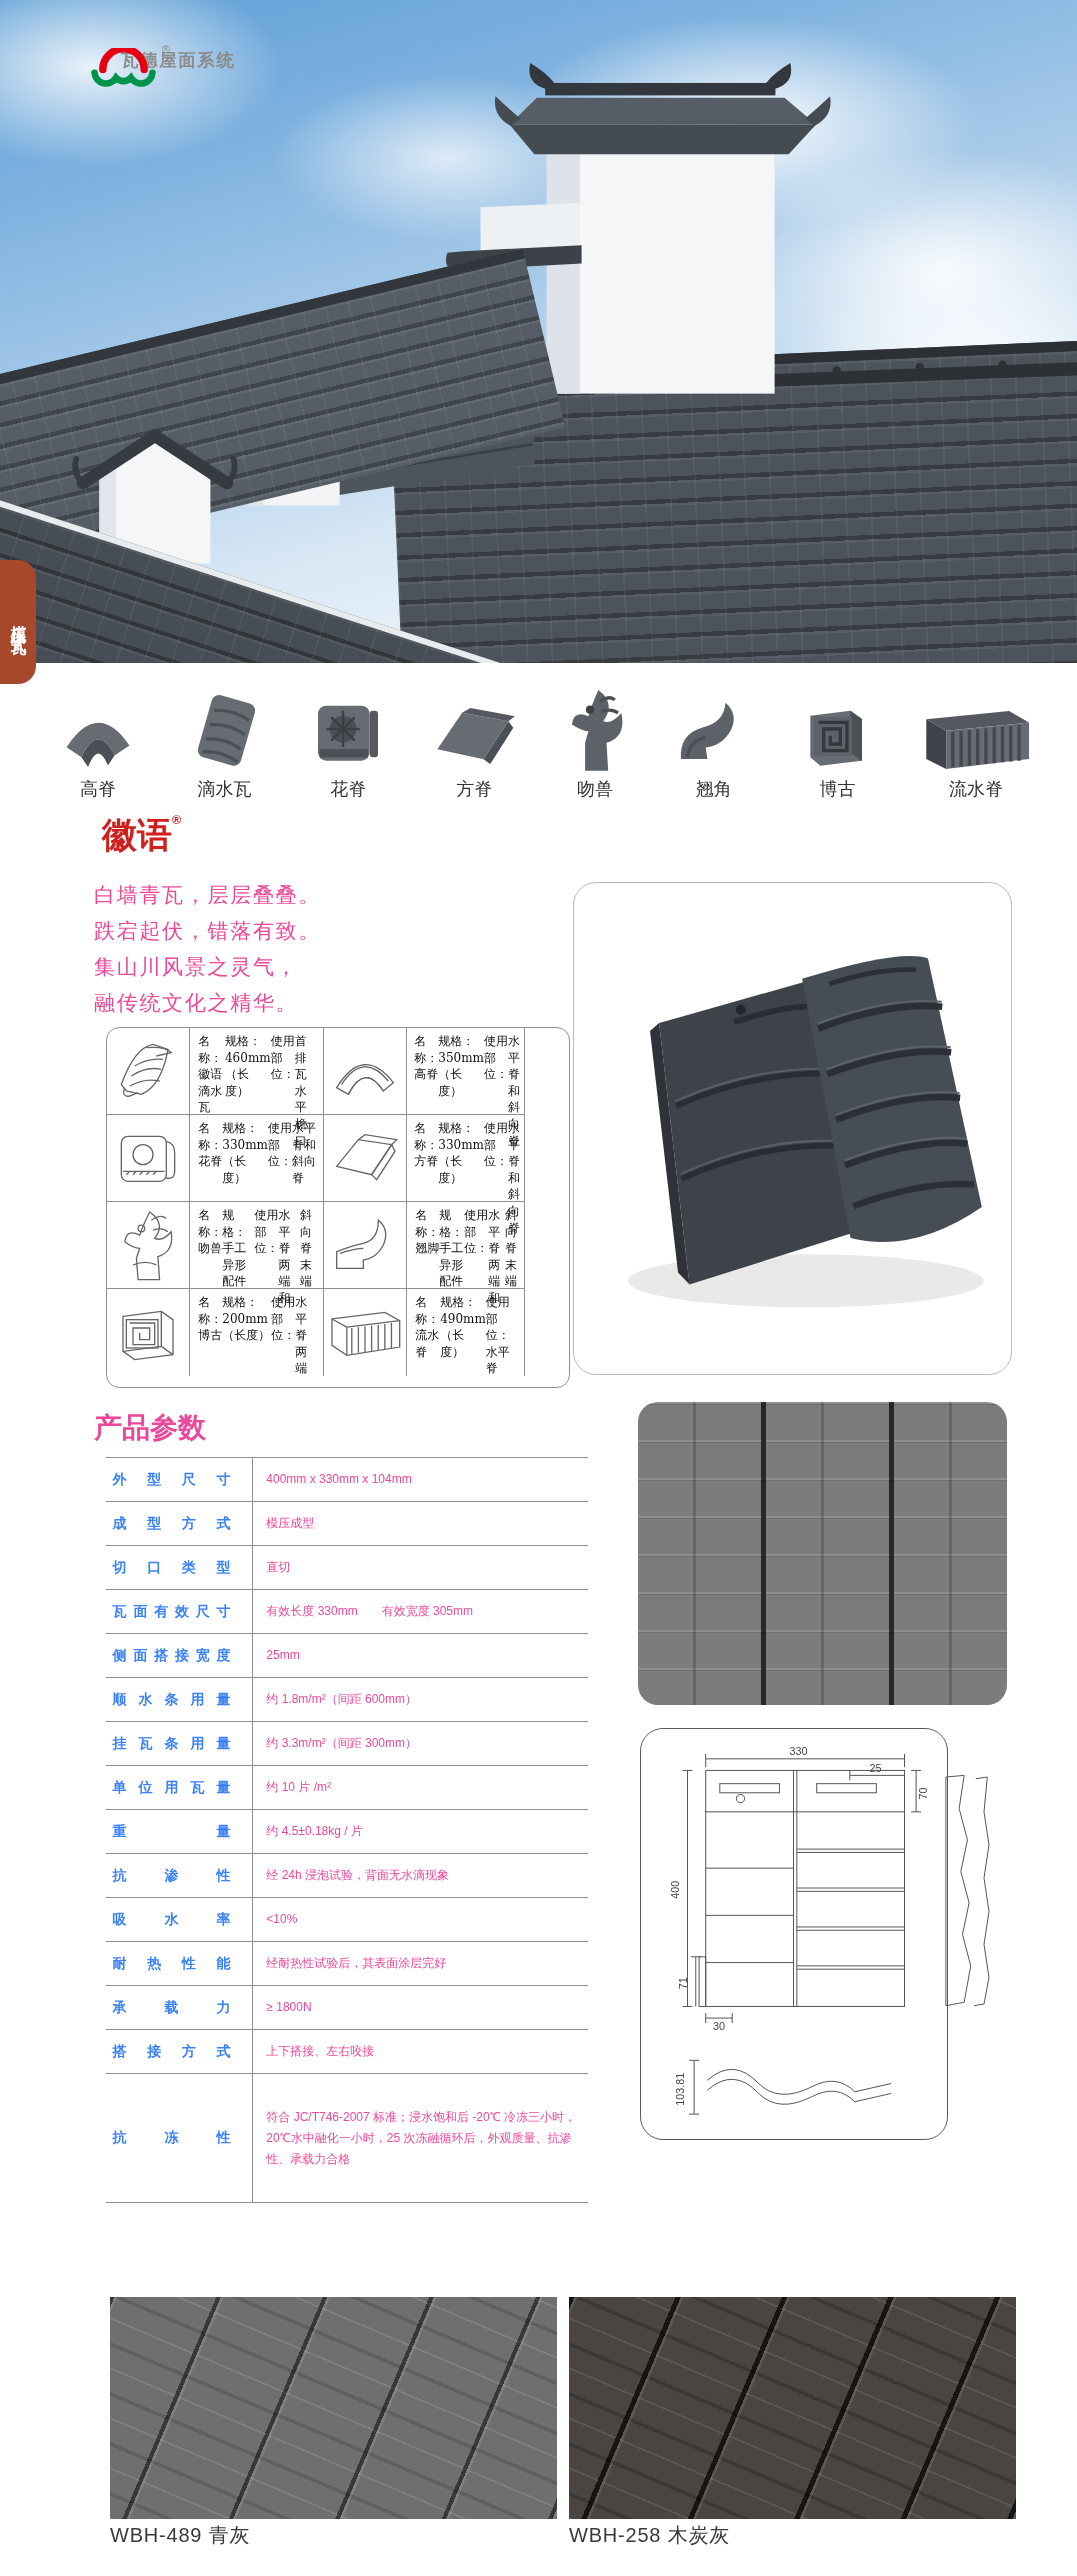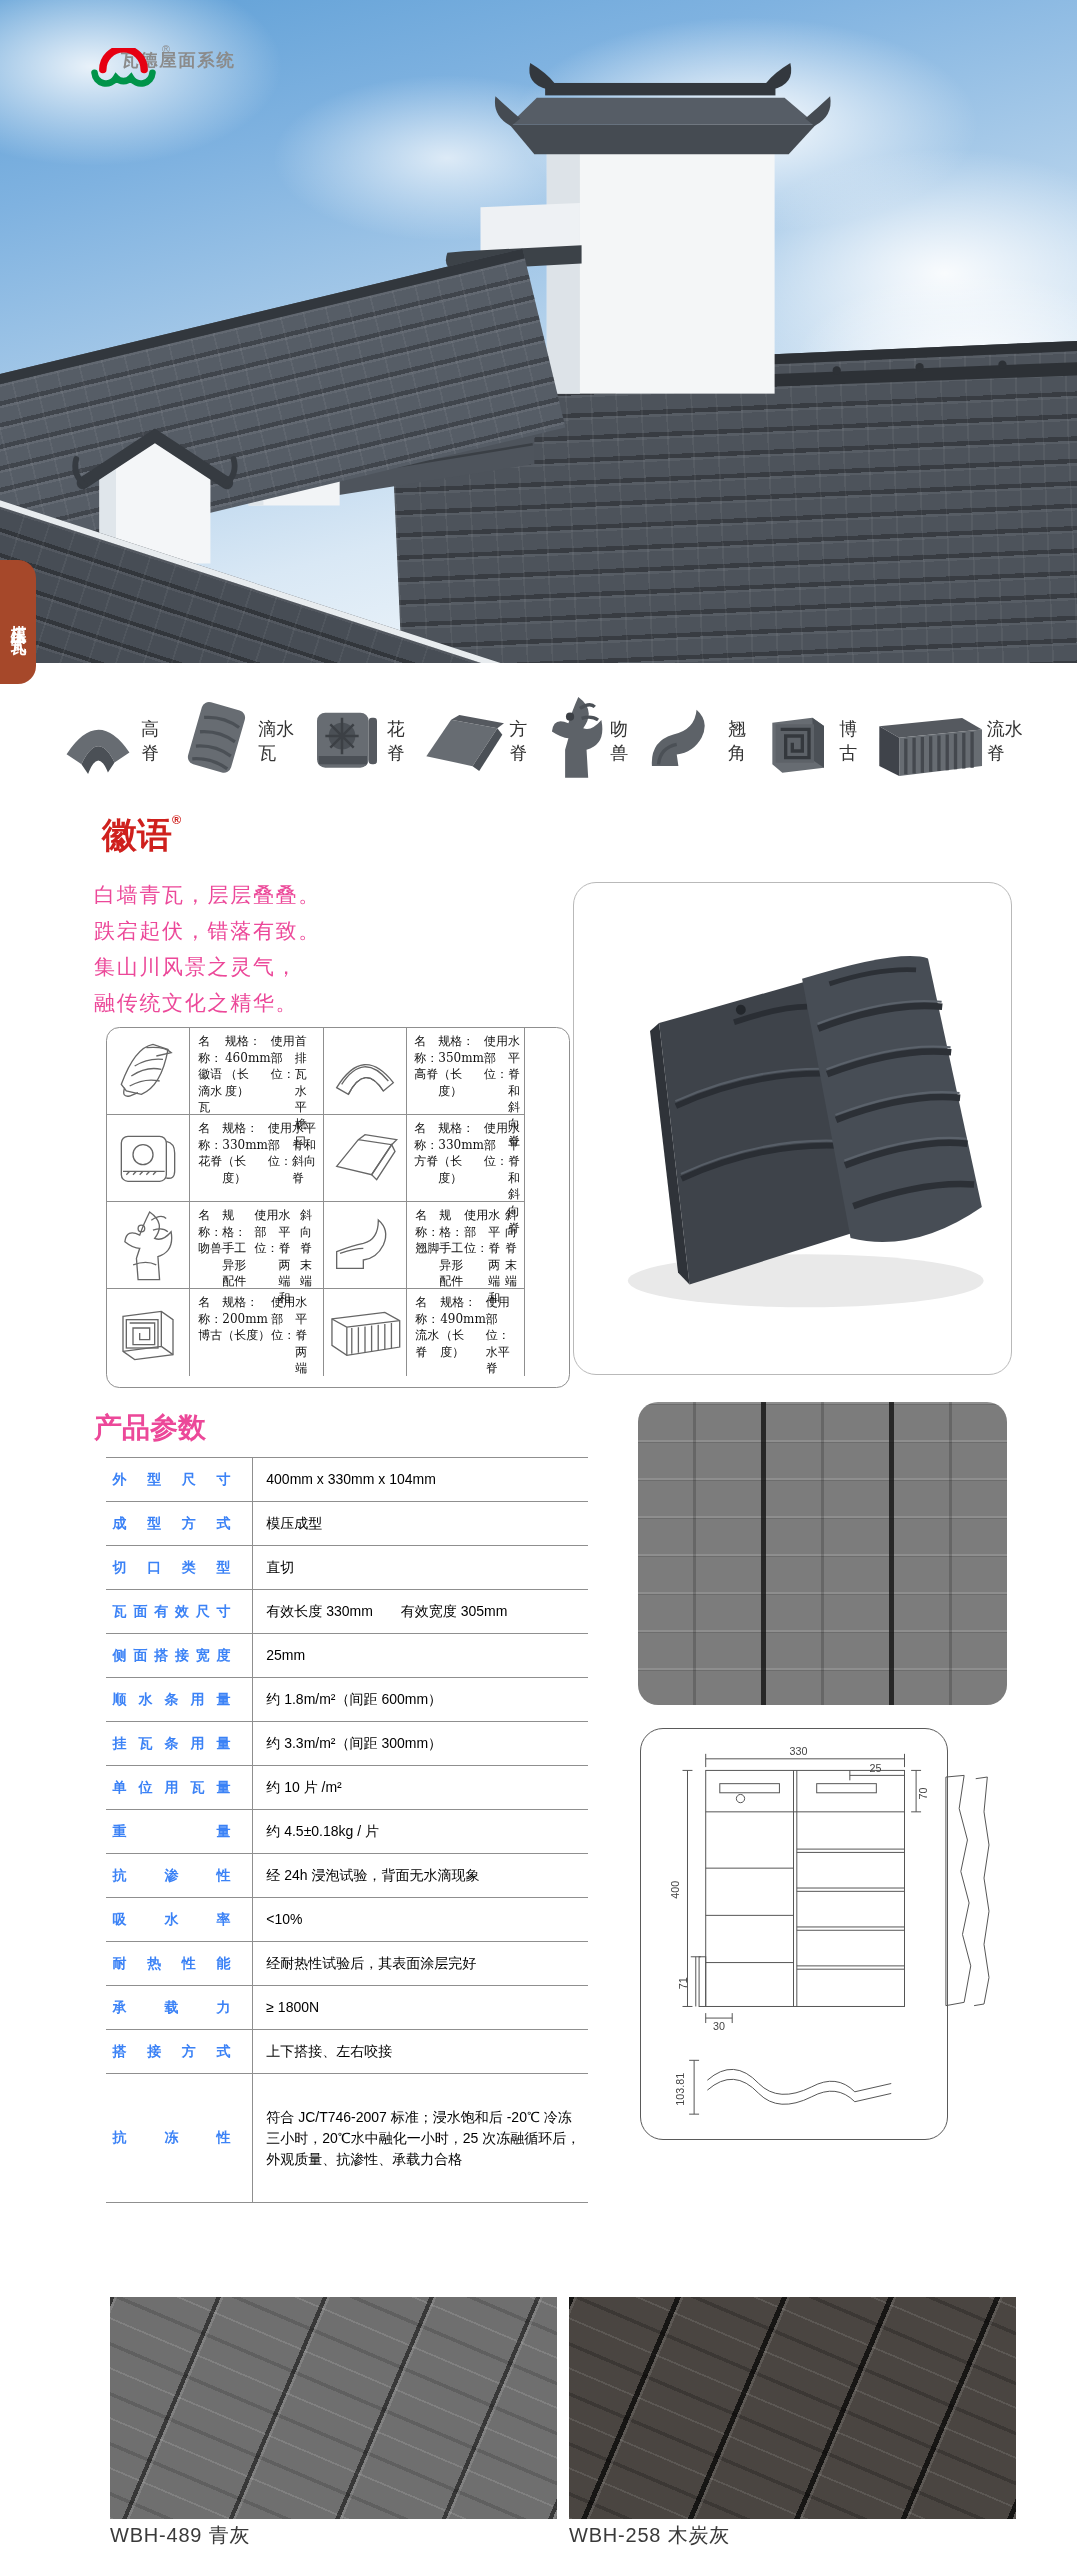--- a/index.html
+++ b/index.html
@@ -33,21 +33,21 @@
   .logo{position:absolute;left:91px;top:48px;z-index:8;display:flex;align-items:flex-end;}
   .logo-text{margin-left:30px;margin-bottom:5px;font-size:17.4px;letter-spacing:1.7px;color:#8b8b8b;font-weight:bold;}
   .logo-reg{position:absolute;left:71px;top:-5px;font-size:10.8px;color:#8b8b8b;}
   
   .side-tab{position:absolute;left:0;top:560px;width:36px;height:124px;background:#a6482a;z-index:9;
     border-radius:0 18px 18px 0;display:flex;align-items:center;justify-content:center;}
   .side-tab span{writing-mode:vertical-rl;text-orientation:upright;color:#fff;font-size:15.7px;letter-spacing:4.1px;font-weight:bold;}
   
   .accessories{position:absolute;left:0;top:678px;width:1077px;height:123px;display:flex;
     justify-content:space-between;padding:0 43px 0 55px;box-sizing:border-box;}
-  .acc{display:flex;flex-direction:row;align-items:center;justify-content:flex-end;}
+  .acc{display:flex;flex-direction:column;align-items:center;justify-content:flex-end;}
   .acc .acc-img{height:83px;display:flex;align-items:flex-end;}
   .acc .acc-label{font-size:18px;color:#333;margin-top:3.3px;}
   
   .huiyu-title{position:absolute;left:102px;top:812px;font-family:Liberation Sans, sans-serif;font-weight:bold;
     font-size:35px;color:#cf201d;z-index:2;}
   .huiyu-title sup{font-size:12.4px;vertical-align:23px;}
   .poem{position:absolute;left:94px;top:877px;font-family:"DejaVu Serif",serif;font-size:21px;
     line-height:36px;letter-spacing:1.7px;color:#ec4899;}
   
   .spec-table{position:absolute;left:106px;top:1027px;width:464px;height:361px;border:0.8px solid #8f8f8f;
@@ -63,21 +63,21 @@
   .photo-box{position:absolute;left:573px;top:882px;width:437px;height:491px;border:0.8px solid #b9b9b9;
     border-radius:23px;background:#fff;overflow:hidden;}
   
   .param-title{position:absolute;left:94px;top:1409px;font-size:28px;font-weight:bold;color:#ec4899;}
   .param-table{position:absolute;left:106px;top:1457px;width:482px;border-bottom:0.8px solid #8f8f8f;}
   .p-row{display:flex;border-top:0.8px solid #8f8f8f;min-height:43px;align-items:center;}
   .p-row.tall{min-height:128px;align-items:center;}
   .p-label{width:146px;box-sizing:border-box;padding:5px 21.5px 5px 6.6px;font-weight:bold;font-size:14px;
     color:#3b82f6;text-align:justify;text-align-last:justify;}
   .p-value{flex:1;border-left:0.8px solid #8f8f8f;align-self:stretch;display:flex;align-items:center;
-    padding:6.6px 5px 6.6px 13.3px;font-size:14px;color:#000000;line-height:21px;}
+    padding:6.6px 5px 6.6px 13.3px;font-size:12px;color:#ec4899;line-height:21px;}
   
   .pattern-box{position:absolute;left:638px;top:1402px;width:369px;height:303px;border-radius:20px;
     background-color:#7c7c7c;overflow:hidden;
     background-image:repeating-linear-gradient(90deg,rgba(0,0,0,0) 0 55px,rgba(0,0,0,.18) 55px 58px,rgba(0,0,0,0) 58px 123px,rgba(15,15,15,.78) 123px 128px),
       repeating-linear-gradient(180deg,rgba(255,255,255,.14) 0 1.7px,rgba(0,0,0,.12) 1.7px 3.3px,rgba(0,0,0,0) 3.3px 38px);}
   .drawing-box{position:absolute;left:640px;top:1728px;width:308px;height:412px;border:0.8px solid #5a5a5a;
     border-radius:23px;background:#fff;box-sizing:border-box;}
   
   .swatch{position:absolute;top:2297px;height:222px;overflow:hidden;}
   .swatch.s1{left:110px;width:447px;background-color:#6f6f6f;

